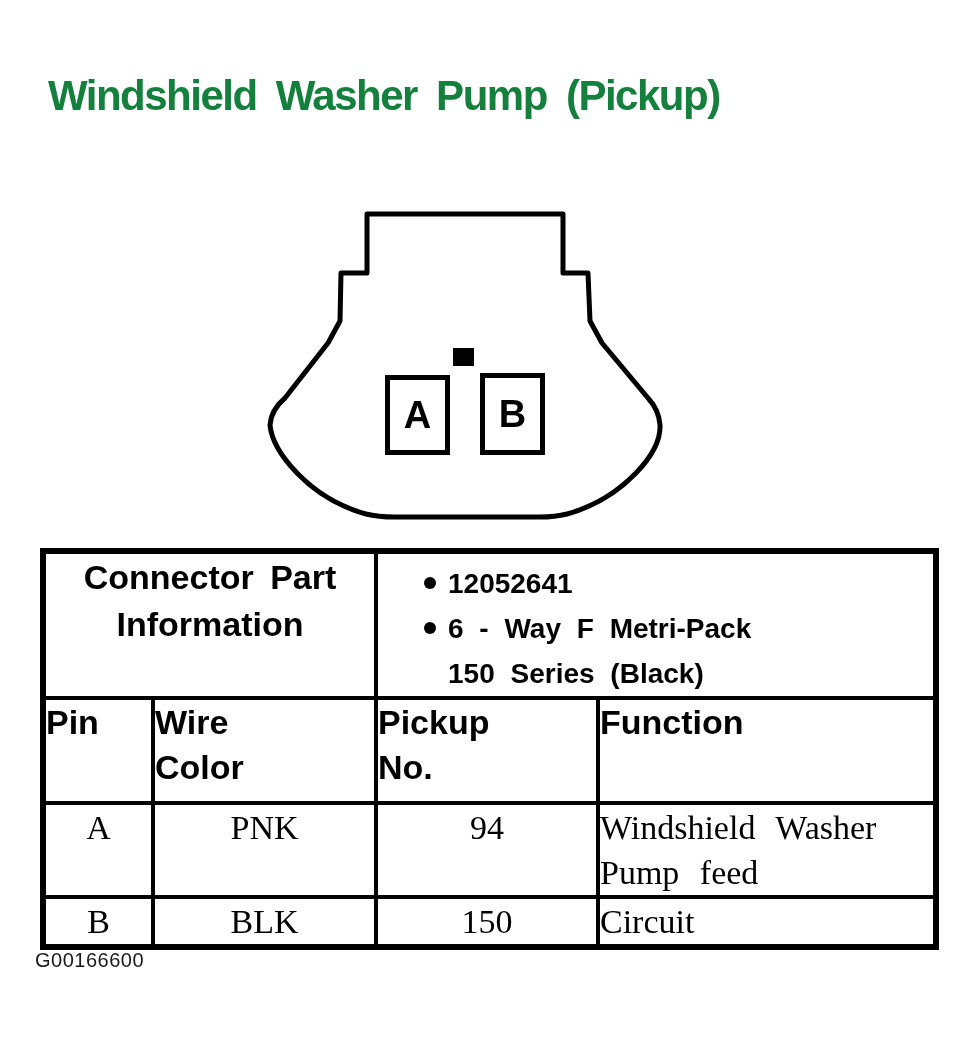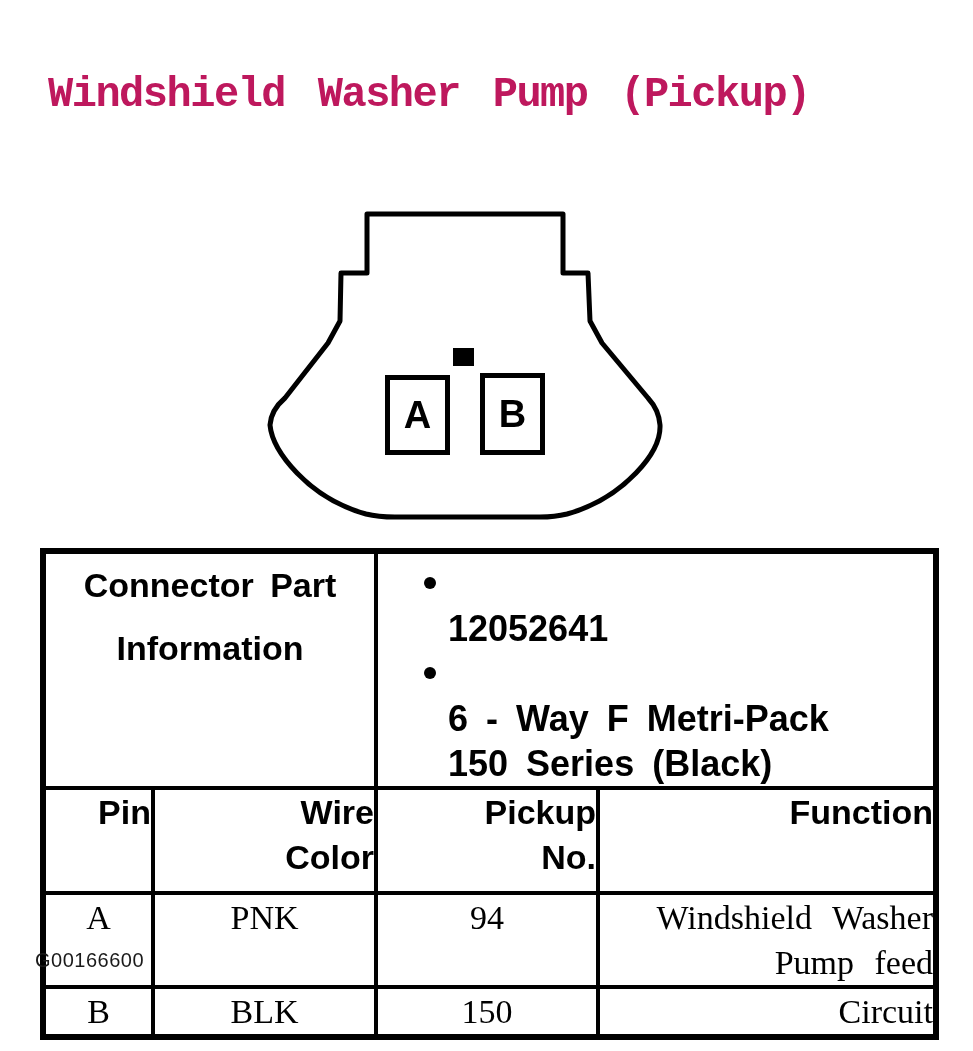--- a/index.html
+++ b/index.html
@@ -15,28 +15,28 @@
   }
 
   
   .title-block {
     position: absolute;
     left: 48px;
     top: 66px;
     color: #000;
   }
   .title-line {
-    font-family: Liberation Mono, monospace;
+    font-family: Liberation Sans, sans-serif;
     font-weight: bold;
     font-size: 42px;
     line-height: 59px;
     letter-spacing: -1.5px;
     word-spacing: 9px;
     white-space: nowrap;
-    color: #be185d;
+    color: #15803d;
   }
 
   
   .connector-wrap {
     position: absolute;
     left: 0;
     top: 0;
     width: 973px;
     height: 560px;
   }
@@ -80,63 +80,62 @@
     overflow: hidden;
   }
   .spec-table { border: 6px solid #000; }
 
   .cell-head {
     font-family: "Liberation Sans", sans-serif;
     font-weight: bold;
     font-size: 34px;
     line-height: 45px;
     word-spacing: 7px;
-    text-align: right;
+    text-align: left;
     padding-top: 5px;
     white-space: pre-line;
   }
   .cell-partinfo-label {
     font-family: "Liberation Sans", sans-serif;
     font-weight: bold;
     font-size: 34px;
-    line-height: 63px;
+    line-height: 47px;
     word-spacing: 7px;
     text-align: center;
     padding-top: 7px;
   }
   .bullet-list { padding: 7px 0 0 46px; }
   .bullet-item { display: flex; align-items: flex-start; }
   .bullet-dot {
     flex: 0 0 auto;
     width: 12px; height: 12px;
     margin: 16px 12px 0 0;
     border-radius: 50%;
     background: #000;
   }
   .bullet-text {
     font-family: "Liberation Sans", sans-serif;
     font-weight: bold;
-    font-size: 36px;
+    font-size: 28px;
     line-height: 45px;
     word-spacing: 8px;
     white-space: pre-line;
-    margin-top: 45px;
   }
   .cell-data {
     font-family: "Liberation Serif", serif;
     font-size: 34px;
     line-height: 45px;
     text-align: center;
     padding-top: 4px;
   }
   .cell-function {
     font-family: "Liberation Serif", serif;
     font-size: 34px;
     line-height: 45px;
-    text-align: right;
+    text-align: left;
     padding: 4px 6px 0 9px;
     word-spacing: 12px;
     white-space: pre-line;
   }
 
   
   .figure-id {
     position: absolute;
     left: 35px;
     top: 949px;

